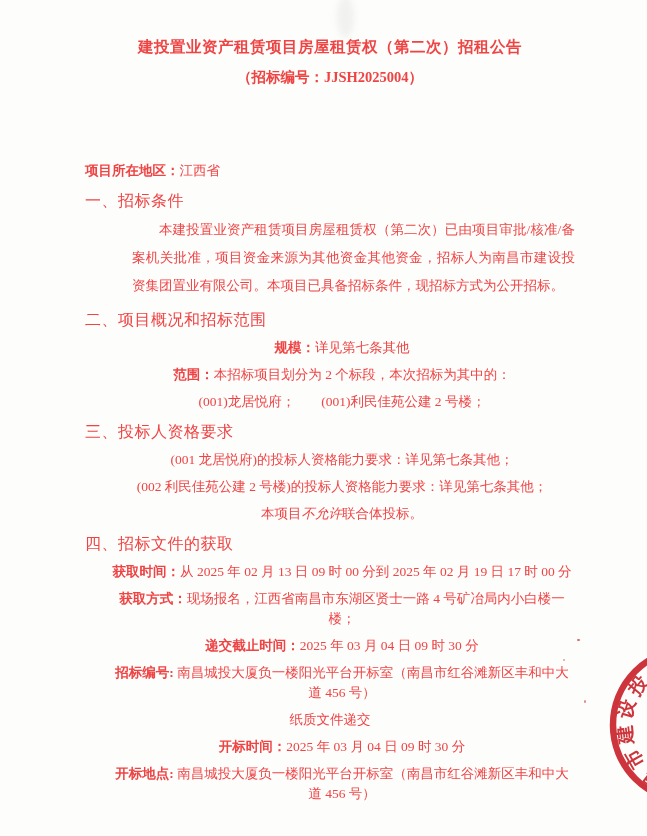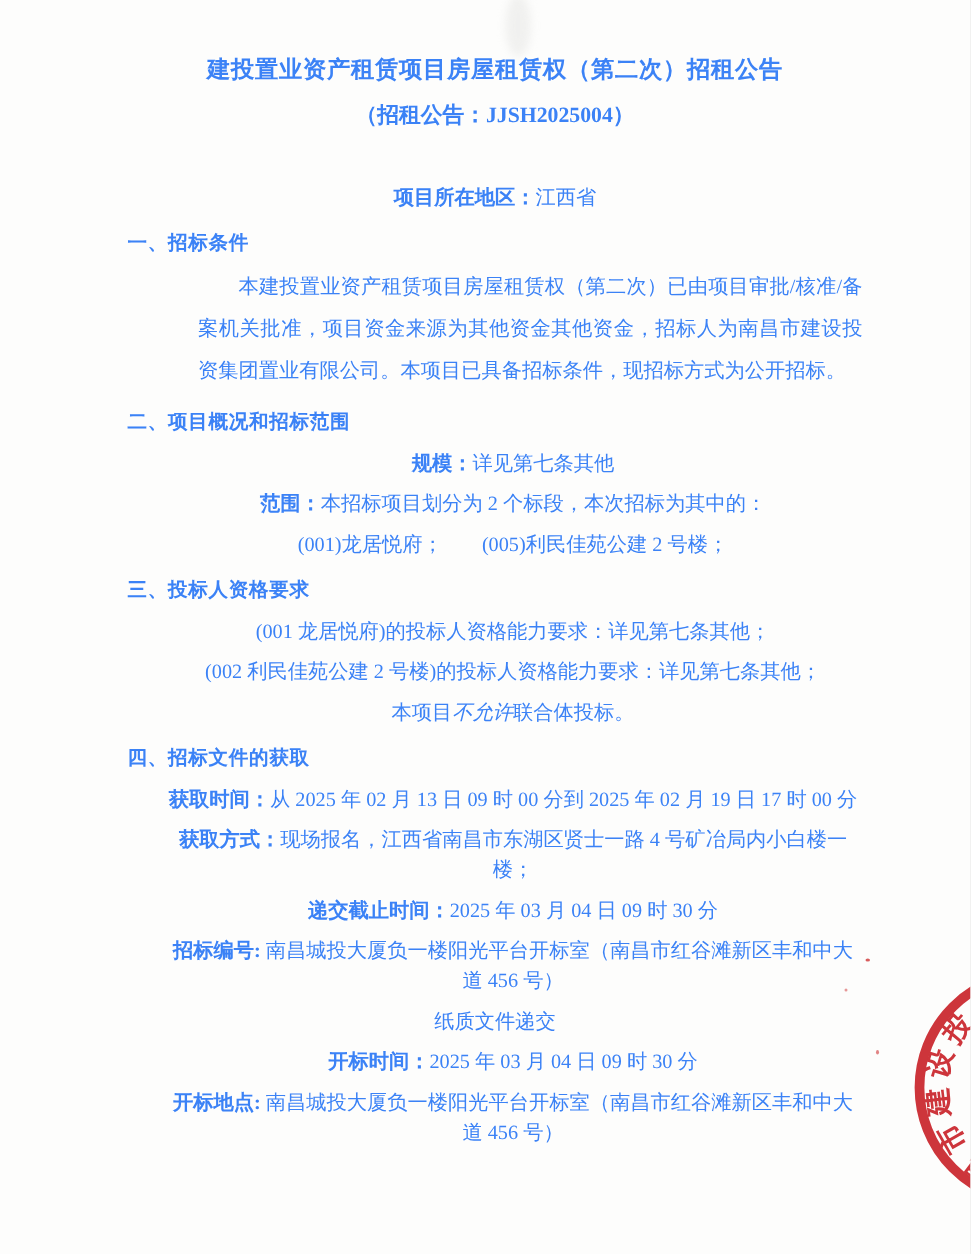--- a/index.html
+++ b/index.html
@@ -4,21 +4,21 @@
 <style>
   html, body { margin: 0; padding: 0; background: #e8e8e8; }
   .page {
     position: relative;
     width: 647px;
     height: 836px;
     margin: 0 auto;
     background: #fdfdfc;
     overflow: hidden;
     font-family: "Liberation Serif", "DejaVu Serif", serif;
-    color: #3b82f6;
+    color: #ef4444;
     box-sizing: border-box;
     padding-left: 38px;
   }
   .content {
     position: absolute;
     left: 85px;
     top: 0;
     width: 490px;
   }
   .title {
@@ -30,29 +30,28 @@
     letter-spacing: 0.5px;
   }
   .subtitle {
     text-align: center;
     font-weight: bold;
     font-size: 14.5px;
     margin-top: 9px;
     line-height: 20px;
   }
   .region {
-    margin-top: 35px;
+    margin-top: 74px;
     font-size: 13.5px;
     line-height: 20px;
-    text-align: center;
   }
   .sec-heading {
     margin-top: 9px;
-    font-size: 13px;
-    font-weight: bold;
+    font-size: 16px;
+    font-weight: normal;
     line-height: 22px;
     letter-spacing: 0.5px;
   }
   .para {
     margin-top: 4px;
     font-size: 13.5px;
     line-height: 28px;
     text-indent: 27px;
     text-align: justify;
     margin-left: 47px;
@@ -95,38 +94,38 @@
   .speck3 { left: 584px; top: 700px; width: 2px; height: 3px; opacity: 0.6; }
 </style>
 </head>
 <body>
 
 <div class="page">
   <div class="smudge"></div>
 
   <div class="content">
     <div class="title">建投置业资产租赁项目房屋租赁权（第二次）招租公告</div>
-    <div class="subtitle">（招租公告：JJSH2025004）</div>
+    <div class="subtitle">（招标编号：JJSH2025004）</div>
 
     <div class="region">
       <span class="lbl">项目所在地区：</span><span>江西省</span>
     </div>
 
     <div class="sec-heading">一、招标条件</div>
     <div class="para">本建投置业资产租赁项目房屋租赁权（第二次）已由项目审批/核准/备案机关批准，项目资金来源为其他资金其他资金，招标人为南昌市建设投资集团置业有限公司。本项目已具备招标条件，现招标方式为公开招标。</div>
 
     <div class="sec-heading">二、项目概况和招标范围</div>
     <div class="line">
       <span class="lbl">规模：</span><span>详见第七条其他</span>
     </div>
     <div class="line">
       <span class="lbl">范围：</span><span>本招标项目划分为 2 个标段，本次招标为其中的：</span>
     </div>
     <div class="line">
-      <span>(001)龙居悦府；</span><span class="lot-gap">(005)利民佳苑公建 2 号楼；</span>
+      <span>(001)龙居悦府；</span><span class="lot-gap">(001)利民佳苑公建 2 号楼；</span>
     </div>
 
     <div class="sec-heading">三、投标人资格要求</div>
     <div class="line">(001 龙居悦府)的投标人资格能力要求：详见第七条其他；</div>
     <div class="line">(002 利民佳苑公建 2 号楼)的投标人资格能力要求：详见第七条其他；</div>
     <div class="line">
       <span>本项目</span><span class="em-italic">不允许</span><span>联合体投标。</span>
     </div>
 
     <div class="sec-heading">四、招标文件的获取</div>

